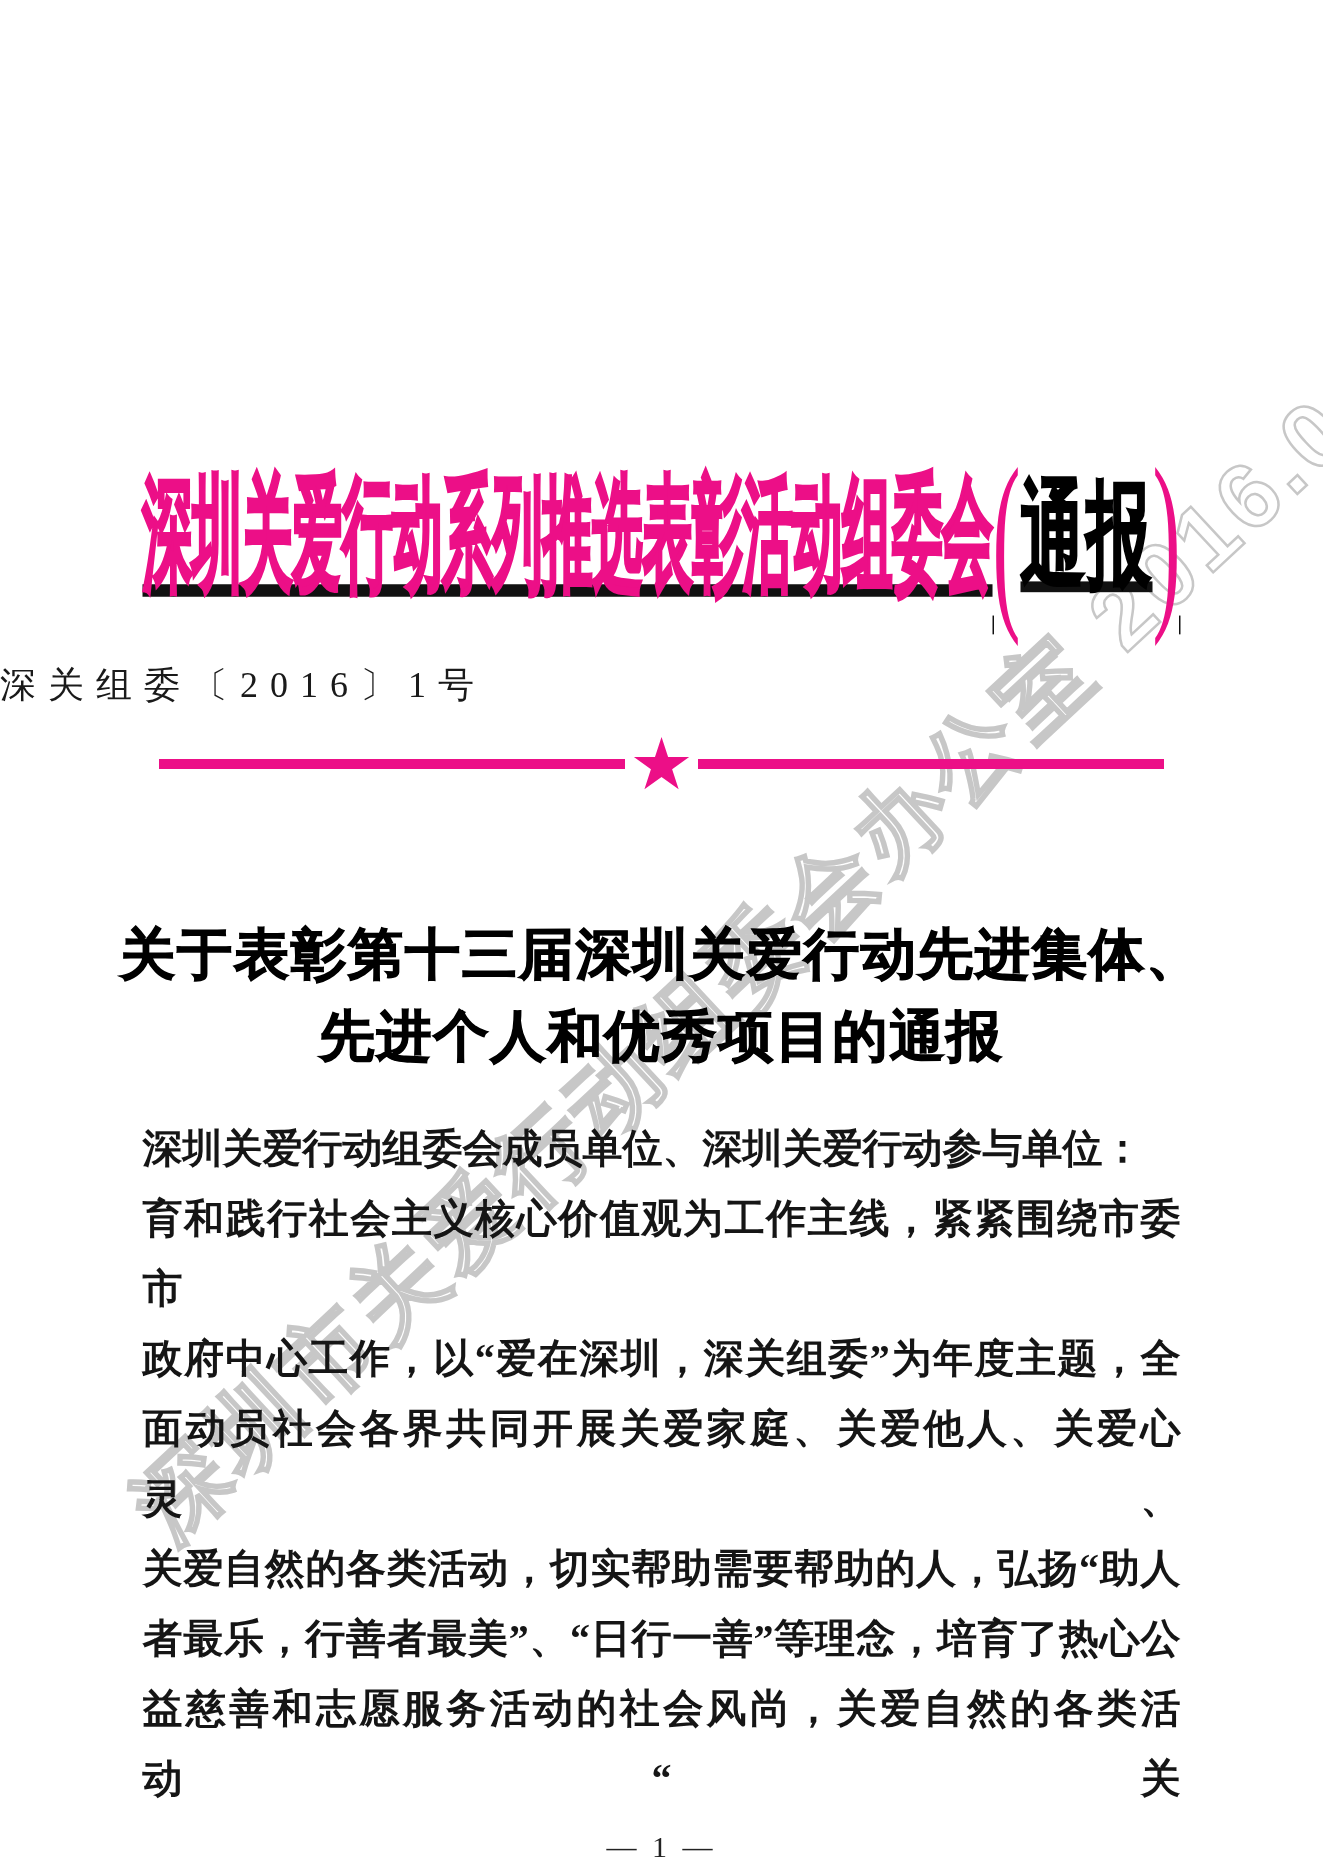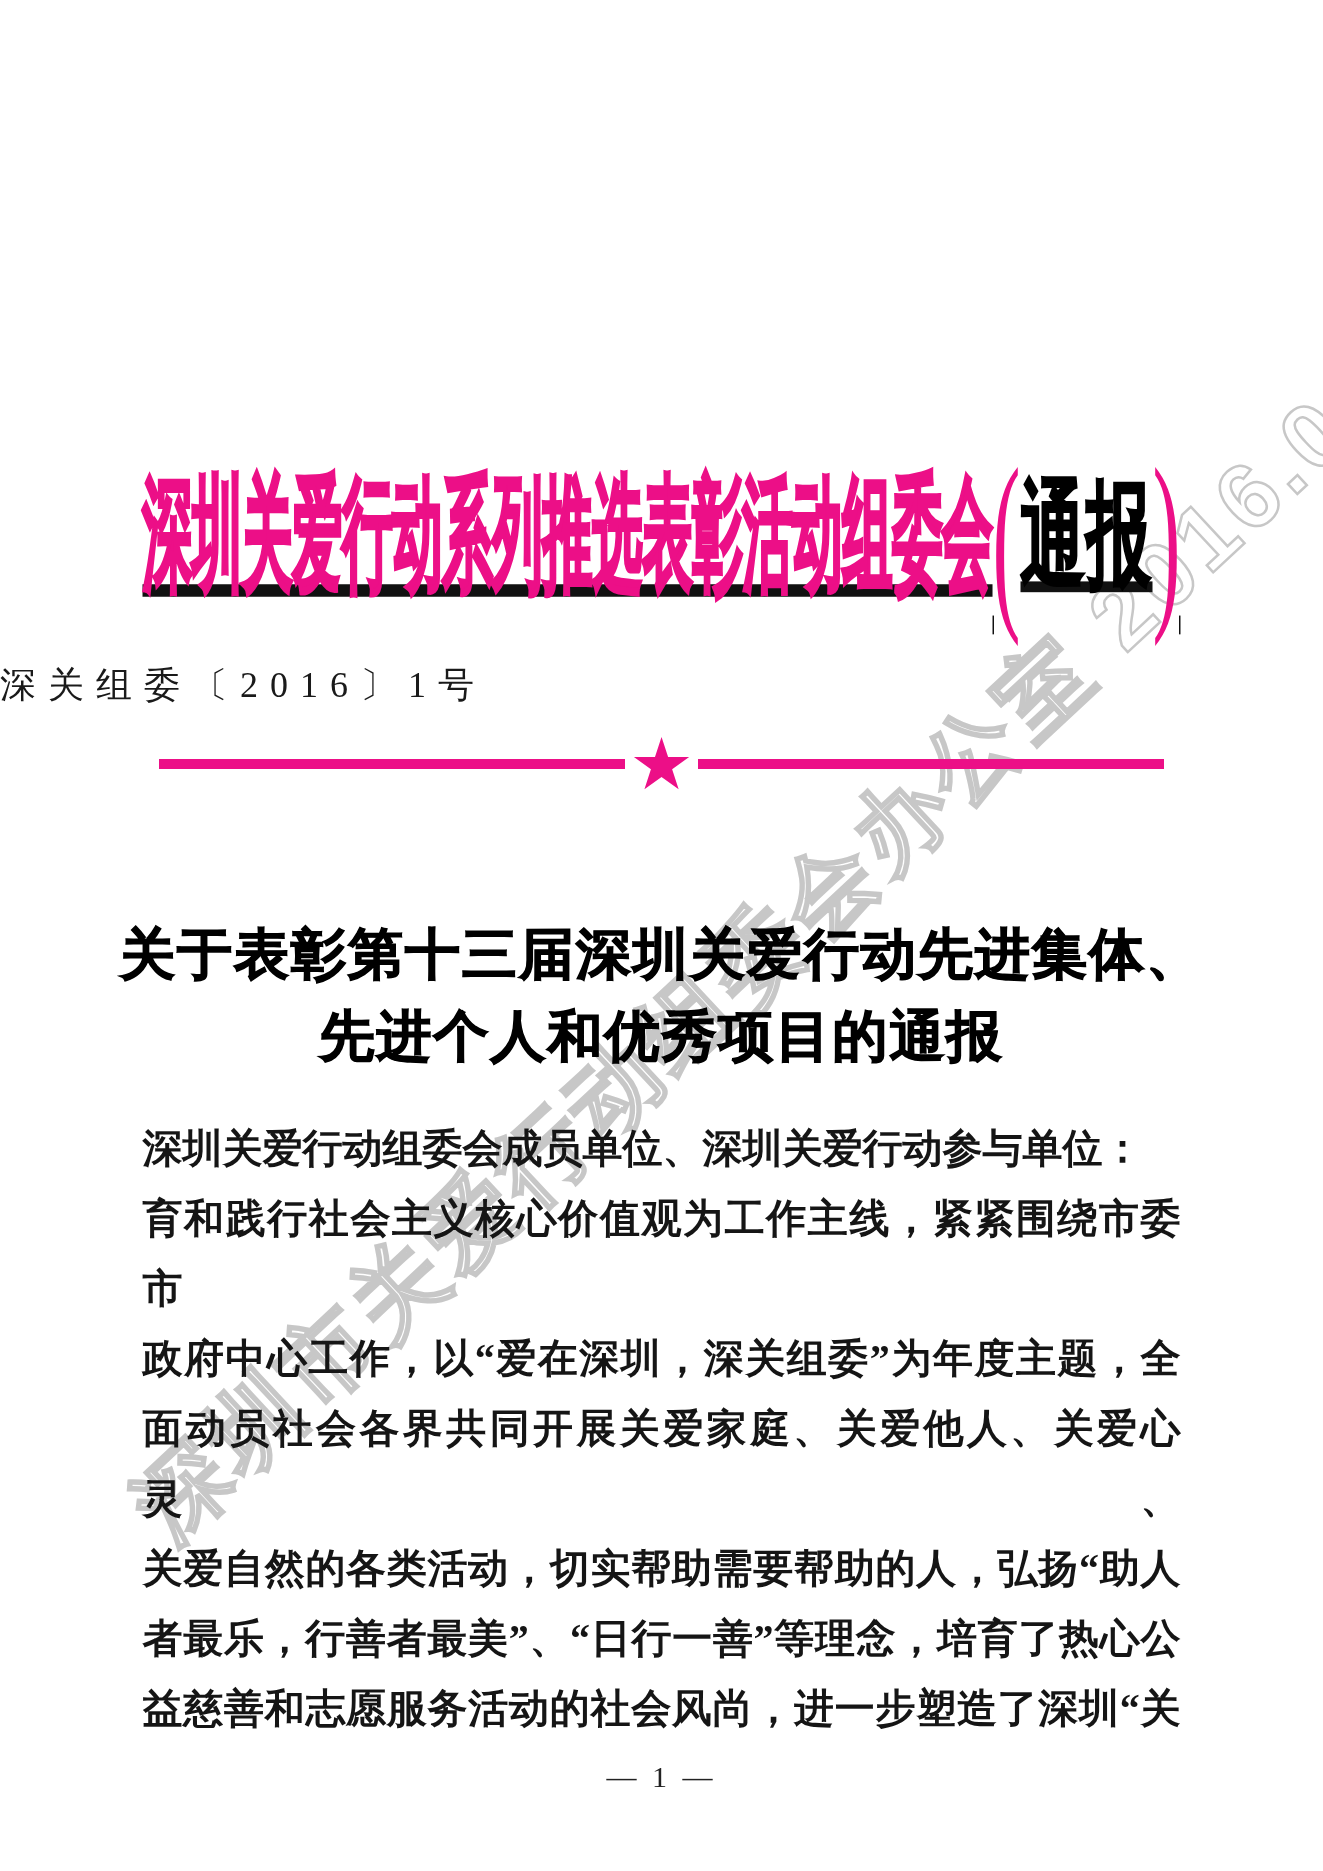--- a/index.html
+++ b/index.html
@@ -103,19 +103,19 @@
       <div>先进个人和优秀项目的通报</div>
     </div>
 
     <div class="body-block">
       <div class="body-line salutation">深圳关爱行动组委会成员单位、深圳关爱行动参与单位：</div>
       <div class="body-line">育和践行社会主义核心价值观为工作主线，紧紧围绕市委市</div>
       <div class="body-line">政府中心工作，以“爱在深圳，深关组委”为年度主题，全</div>
       <div class="body-line">面动员社会各界共同开展关爱家庭、关爱他人、关爱心灵、</div>
       <div class="body-line">关爱自然的各类活动，切实帮助需要帮助的人，弘扬“助人</div>
       <div class="body-line">者最乐，行善者最美”、“日行一善”等理念，培育了热心公</div>
-      <div class="body-line">益慈善和志愿服务活动的社会风尚，进一步塑造了深圳“关</div>
+      <div class="body-line">益慈善和志愿服务活动的社会风尚，关爱自然的各类活动“关</div>
     </div>
 
     <div class="page-num">— 1 —</div>
 
   </div>
 </div>
 
 </body></html>

